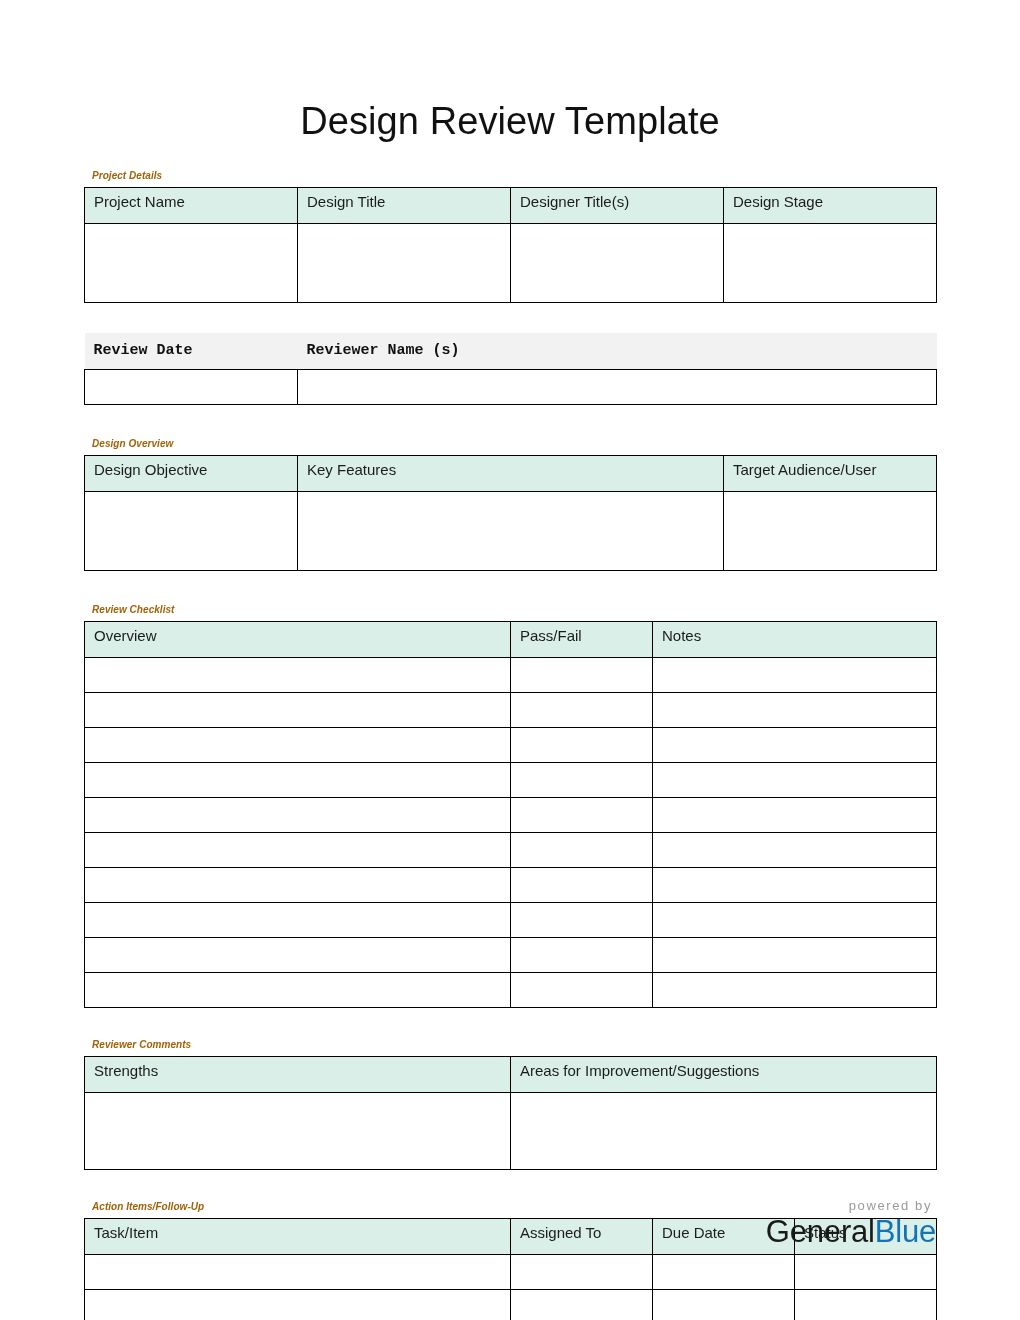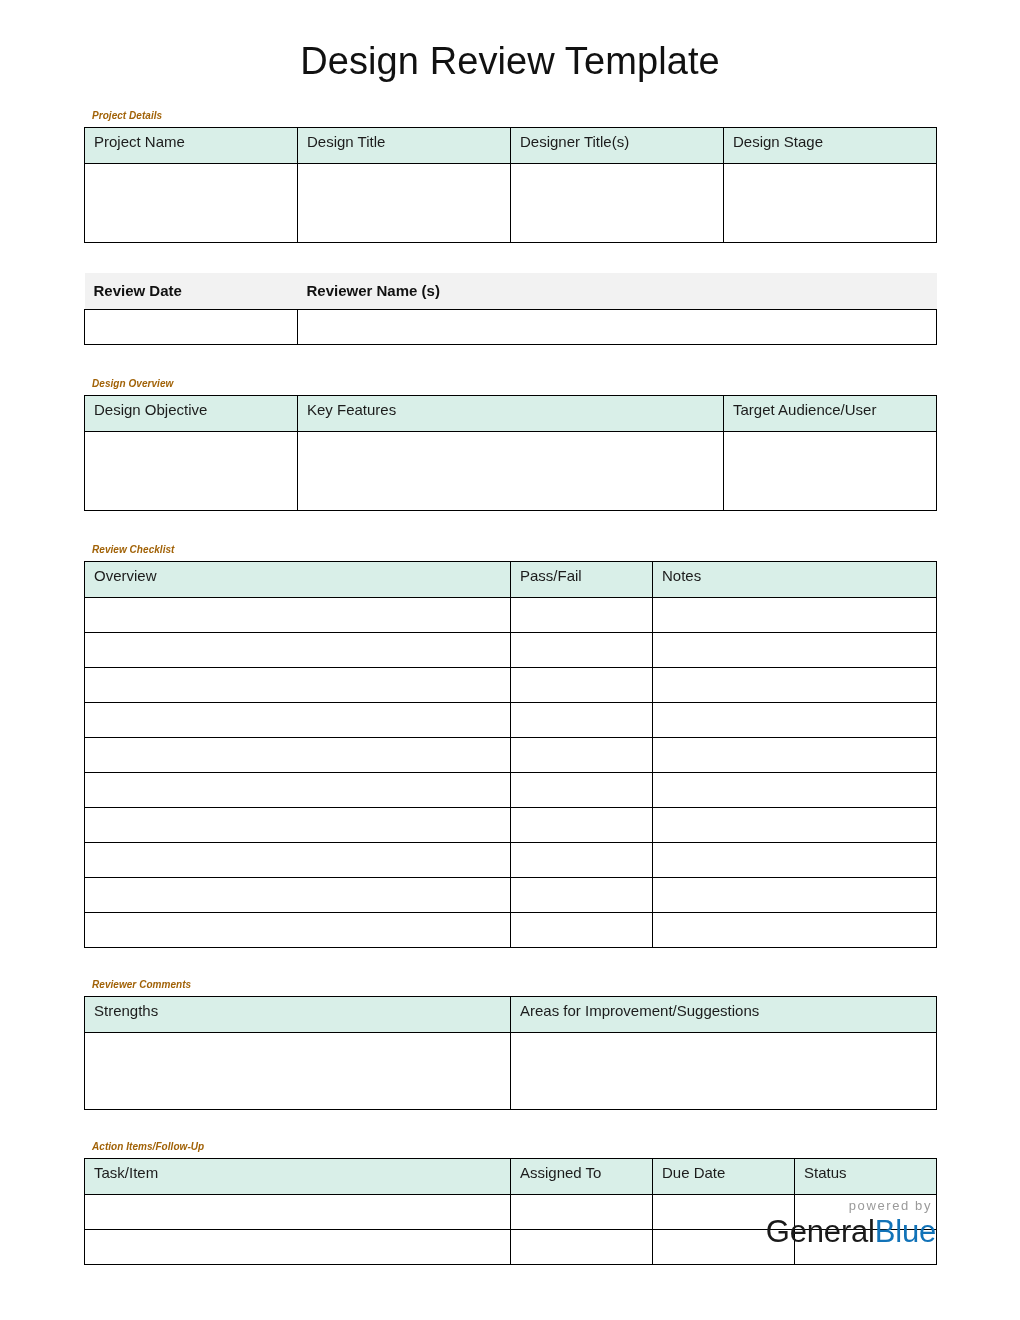--- a/index.html
+++ b/index.html
@@ -34,21 +34,21 @@
   }
 
   
   .doc-title {
     font-size: 38px;
     font-weight: 400;
     text-align: center;
     color: #111111;
     letter-spacing: 0.1px;
     margin: 0;
-    padding-top: 40px;
+    padding-top: 100px;
     line-height: 1.15;
   }
 
   
   .section-label {
     font-size: 10px;
     font-weight: bold;
     font-style: italic;
     color: #a16207;
     margin: 0 0 6px 8px;
@@ -109,21 +109,21 @@
   }
   table.banner td {
     border: 1px solid #000000;
     background: #ffffff;
     height: 28px;
     padding: 3px 0 3px 9px;
   }
 
   
   .blk-project   { margin-top: 26px; }
-  .blk-reviewdate{ margin-top: 30px; }
+  .blk-reviewdate{ margin-top: 30px; font-family: Liberation Mono, monospace; }
   .blk-overview  { margin-top: 33px; }
   .blk-checklist { margin-top: 33px; }
   .blk-comments  { margin-top: 31px; }
   .blk-actions   { margin-top: 31px; }
 
   
   .footer {
     position: absolute;
     right: 84px;
     top: 1199px;

